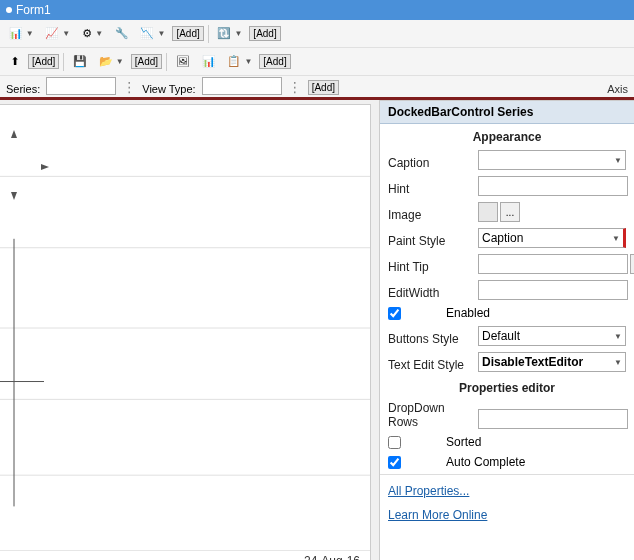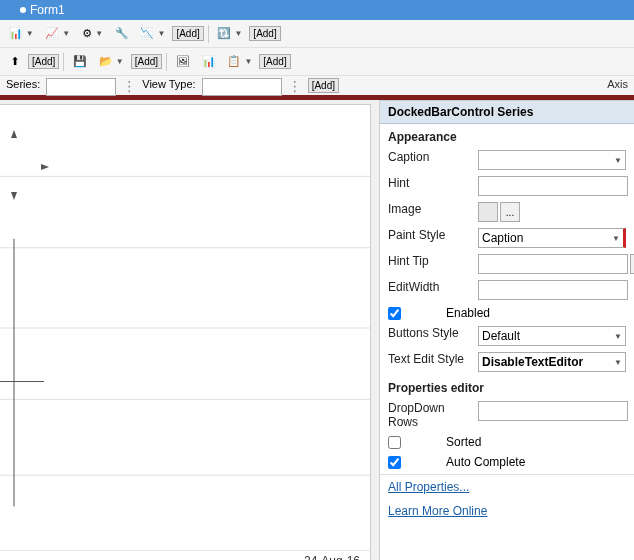--- a/index.html
+++ b/index.html
@@ -18,45 +18,45 @@
     
     .main-area { display: flex; height: calc(560px - 84px); position: relative; }
 
     
     .chart-area { flex: 1; background: white; border: 1px solid #ccc; margin: 4px; position: relative; overflow: hidden; }
     .chart-xaxis { position: absolute; bottom: 0; left: 38px; right: 0; height: 20px; display: flex; align-items: center; justify-content: flex-end; padding-right: 10px; font-size: 10px; color: #333; }
 
     
     .panel { position: absolute; right: 0; top: 0; width: 255px; height: 100%; background: white; border-left: 1px solid #ccc; border-top: 1px solid #ccc; overflow-y: auto; }
     .panel-header { background: #dce6f0; padding: 4px 8px; font-weight: bold; font-size: 12px; border-bottom: 1px solid #b0c4d8; }
-    .panel-section-header { font-weight: bold; font-size: 12px; padding: 6px 8px 3px 8px; color: #222; }
-    .panel-row { display: flex; align-items: flex-start; padding: 3px 8px; min-height: 24px; }
+    .panel-section-header { font-weight: bold; font-size: 12px; padding: 6px 8px 3px 8px; color: #222; text-align: center; }
+    .panel-row { display: flex; align-items: flex-end; padding: 3px 8px; min-height: 24px; }
     .panel-label { width: 90px; flex-shrink: 0; font-size: 12px; color: #222; }
     .panel-control { flex: 1; display: flex; align-items: center; }
     .panel-input { border: 1px solid #aaa; background: white; height: 20px; flex: 1; padding: 0 3px; font-size: 11px; }
     .panel-input-blue { background: #4472c4; color: white; border: 1px solid #2255aa; }
     .panel-select { border: 1px solid #aaa; background: white; height: 20px; flex: 1; padding: 0 3px; font-size: 11px; display: flex; align-items: center; justify-content: space-between; }
     .panel-select-arrow { font-size: 8px; color: #555; }
     .panel-btn-dots { border: 1px solid #aaa; background: #f0f0f0; width: 20px; height: 20px; display: flex; align-items: center; justify-content: center; font-size: 10px; cursor: pointer; margin-left: 2px; flex-shrink: 0; }
     .panel-image-box { border: 1px solid #aaa; background: #e8e8e8; width: 20px; height: 20px; flex-shrink: 0; }
     .panel-divider { border: none; border-top: 1px solid #ddd; margin: 2px 0; }
     .panel-checkbox-row { display: flex; align-items: center; padding: 3px 8px; gap: 40px; }
     .panel-checkbox { margin-right: 5px; }
     .panel-link { color: #1a5fa8; text-decoration: underline; cursor: pointer; font-size: 12px; }
 
     
     .panel::-webkit-scrollbar { width: 12px; }
     .panel::-webkit-scrollbar-track { background: #f0f0f0; }
     .panel::-webkit-scrollbar-thumb { background: #bbb; border: 2px solid #f0f0f0; }
 
     
-    .form-titlebar { background: #4a90d9; color: white; padding: 3px 20px; font-size: 11px; display: flex; align-items: center; }
+    .form-titlebar { background: #4a90d9; color: white; padding: 3px 6px; font-size: 11px; display: flex; align-items: center; }
     .form-title-dot { width: 6px; height: 6px; border-radius: 50%; background: white; margin-right: 4px; }
 
-    .series-bar { background: #f5f5f5; border-bottom: 5px solid #7f1d1d; display: flex; align-items: flex-start; padding: 2px 6px; gap: 6px; height: 24px; }
+    .series-bar { background: #f5f5f5; border-bottom: 3px solid #7f1d1d; display: flex; align-items: flex-end; padding: 2px 6px; gap: 6px; height: 24px; }
     .series-label { font-size: 11px; }
     .series-input { border: 1px solid #aaa; height: 18px; width: 70px; font-size: 11px; padding: 0 2px; }
     .viewtype-label { font-size: 11px; }
     .viewtype-input { border: 1px solid #aaa; height: 18px; width: 80px; font-size: 11px; padding: 0 2px; }
     .drag-handle { font-size: 14px; color: #888; cursor: ew-resize; }
 
     
     .link-cursor { cursor: pointer; }
   </style>
 </head>

